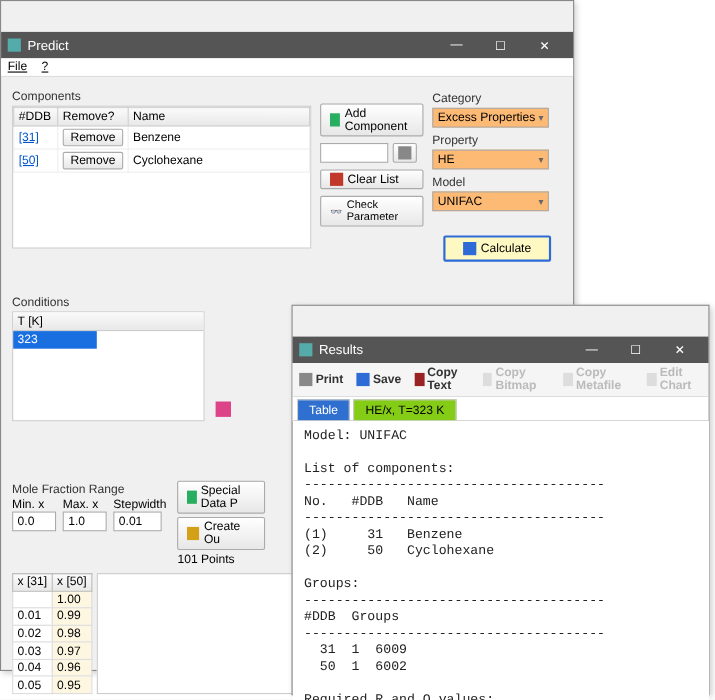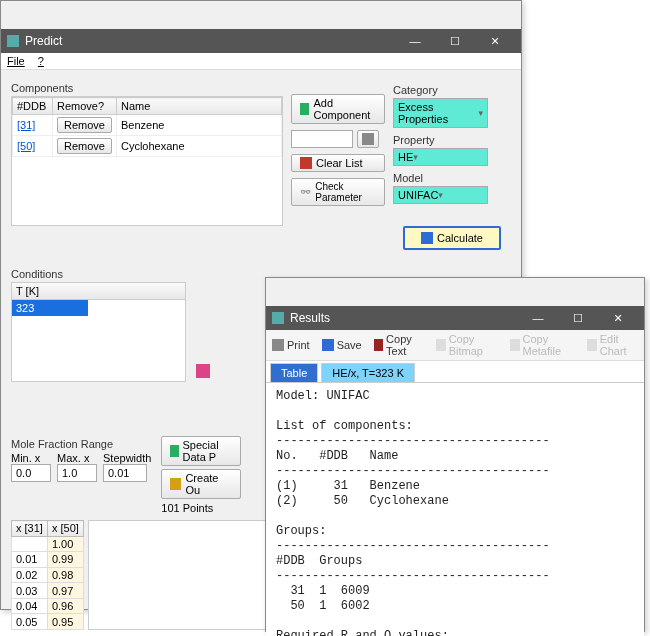--- a/index.html
+++ b/index.html
@@ -14,32 +14,32 @@
 .section-label { margin: 6px 0 2px 0; color: #333; }
 .groupbox { border: 1px solid #ccc; background: #fff; }
 .tbl { width: 100%; border-collapse: collapse; }
 .tbl th { background: linear-gradient(#fafafa,#e8e8e8); border: 1px solid #ccc; padding: 2px 4px; text-align: left; font-weight: normal; }
 .tbl td { border: 1px solid #eee; padding: 2px 4px; }
 .link { color: #0055cc; text-decoration: underline; cursor: pointer; }
 .btn { background: linear-gradient(#fff,#e7e7e7); border: 1px solid #aaa; padding: 2px 8px; border-radius: 2px; display: inline-flex; align-items: center; gap: 4px; cursor: pointer; }
 .btn-wide { width: 100%; justify-content: flex-start; }
 .btn-calc { border: 2px solid #2e6bd6; padding: 4px 16px; background: #fef9c3; }
 .input { border: 1px solid #aaa; background: #fff; padding: 2px 4px; }
-.dropdown { border: 1px solid #aaa; background: #5eead4; padding: 2px 4px; display: flex; justify-content: flex-start; align-items: center; width: 95px; }
+.dropdown { border: 1px solid #aaa; background: #fdba74; padding: 2px 4px; display: flex; justify-content: space-between; align-items: center; width: 106px; }
 .chev { font-size: 9px; color: #666; }
 .cond-box { border: 1px solid #ccc; background: #fff; width: 175px; height: 100px; position: relative; }
 .sel-blue { background: #1a6fe0; color: #fff; }
 .frac-tbl th { background: linear-gradient(#fafafa,#e8e8e8); border: 1px solid #bbb; padding: 1px 4px; font-weight: normal; }
 .frac-tbl td { border: 1px solid #ddd; padding: 1px 4px; background: #fff; }
 .frac-tbl td.alt { background: #fdf7e2; }
-.toolbar2 { background: #f5f5f5; padding: 3px 6px; display: flex; gap: 12px; align-items: center; border-bottom: 1px solid #ddd; }
+.toolbar2 { background: #f5f5f5; padding: 3px 6px; display: flex; gap: 12px; align-items: center; border-bottom: 1px solid #ddd; font-weight: bold; }
 .toolbar2 .tbtn { display: inline-flex; align-items: center; gap: 3px; color: #333; }
 .toolbar2 .tbtn.dis { color: #bbb; }
 .tabstrip { background: #fff; padding: 2px 4px 0 4px; border-bottom: 1px solid #ccc; }
-.tab { display: inline-block; padding: 3px 10px; border: 1px solid #ccc; border-bottom: none; background: #7dd3fc; }
+.tab { display: inline-block; padding: 3px 10px; border: 1px solid #ccc; border-bottom: none; background: #84cc16; }
 .tab.active { background: #2f6fd0; color: #fff; }
 .mono { font-family: "Courier New", monospace; white-space: pre; font-size: 12px; line-height: 15px; padding: 6px 10px; background: #fff; color: #222; }
 .scroll-area { overflow: auto; position: relative; }
 .ico { width: 12px; height: 12px; display: inline-block; }
 .ico-red { background: #c0392b; }
 .ico-green { background: #27ae60; }
 .ico-blue { background: #2e6bd6; }
 .ico-gray { background: #888; }
 .ico-yel { background: #d4a017; }
 .ico-dkred { background: #922; }
@@ -128,21 +128,21 @@
           </div>
         <div style="text-align:center; margin-top:22px;">
           <span class="btn btn-calc">
               <span class="ico ico-blue"></span>
               <span>Calculate</span>
             </span>
         </div>
       </div>
     </div>
 
-    <div style="margin-top:18px;">
+    <div style="margin-top:31px;">
       <div class="section-label">Conditions</div>
       <div style="display:flex; gap:10px; align-items:flex-end;">
         <div class="cond-box">
           <div style="background:linear-gradient(#fafafa,#e8e8e8); border-bottom:1px solid #ccc; padding:2px 4px;">T [K]</div>
           <div class="sel-blue" style="padding:2px 4px; width:76px;">323</div>
         </div>
         <span class="ico" style="background:#d48; width:14px; height:14px; margin-bottom:4px;"></span>
       </div>
     </div>
 

